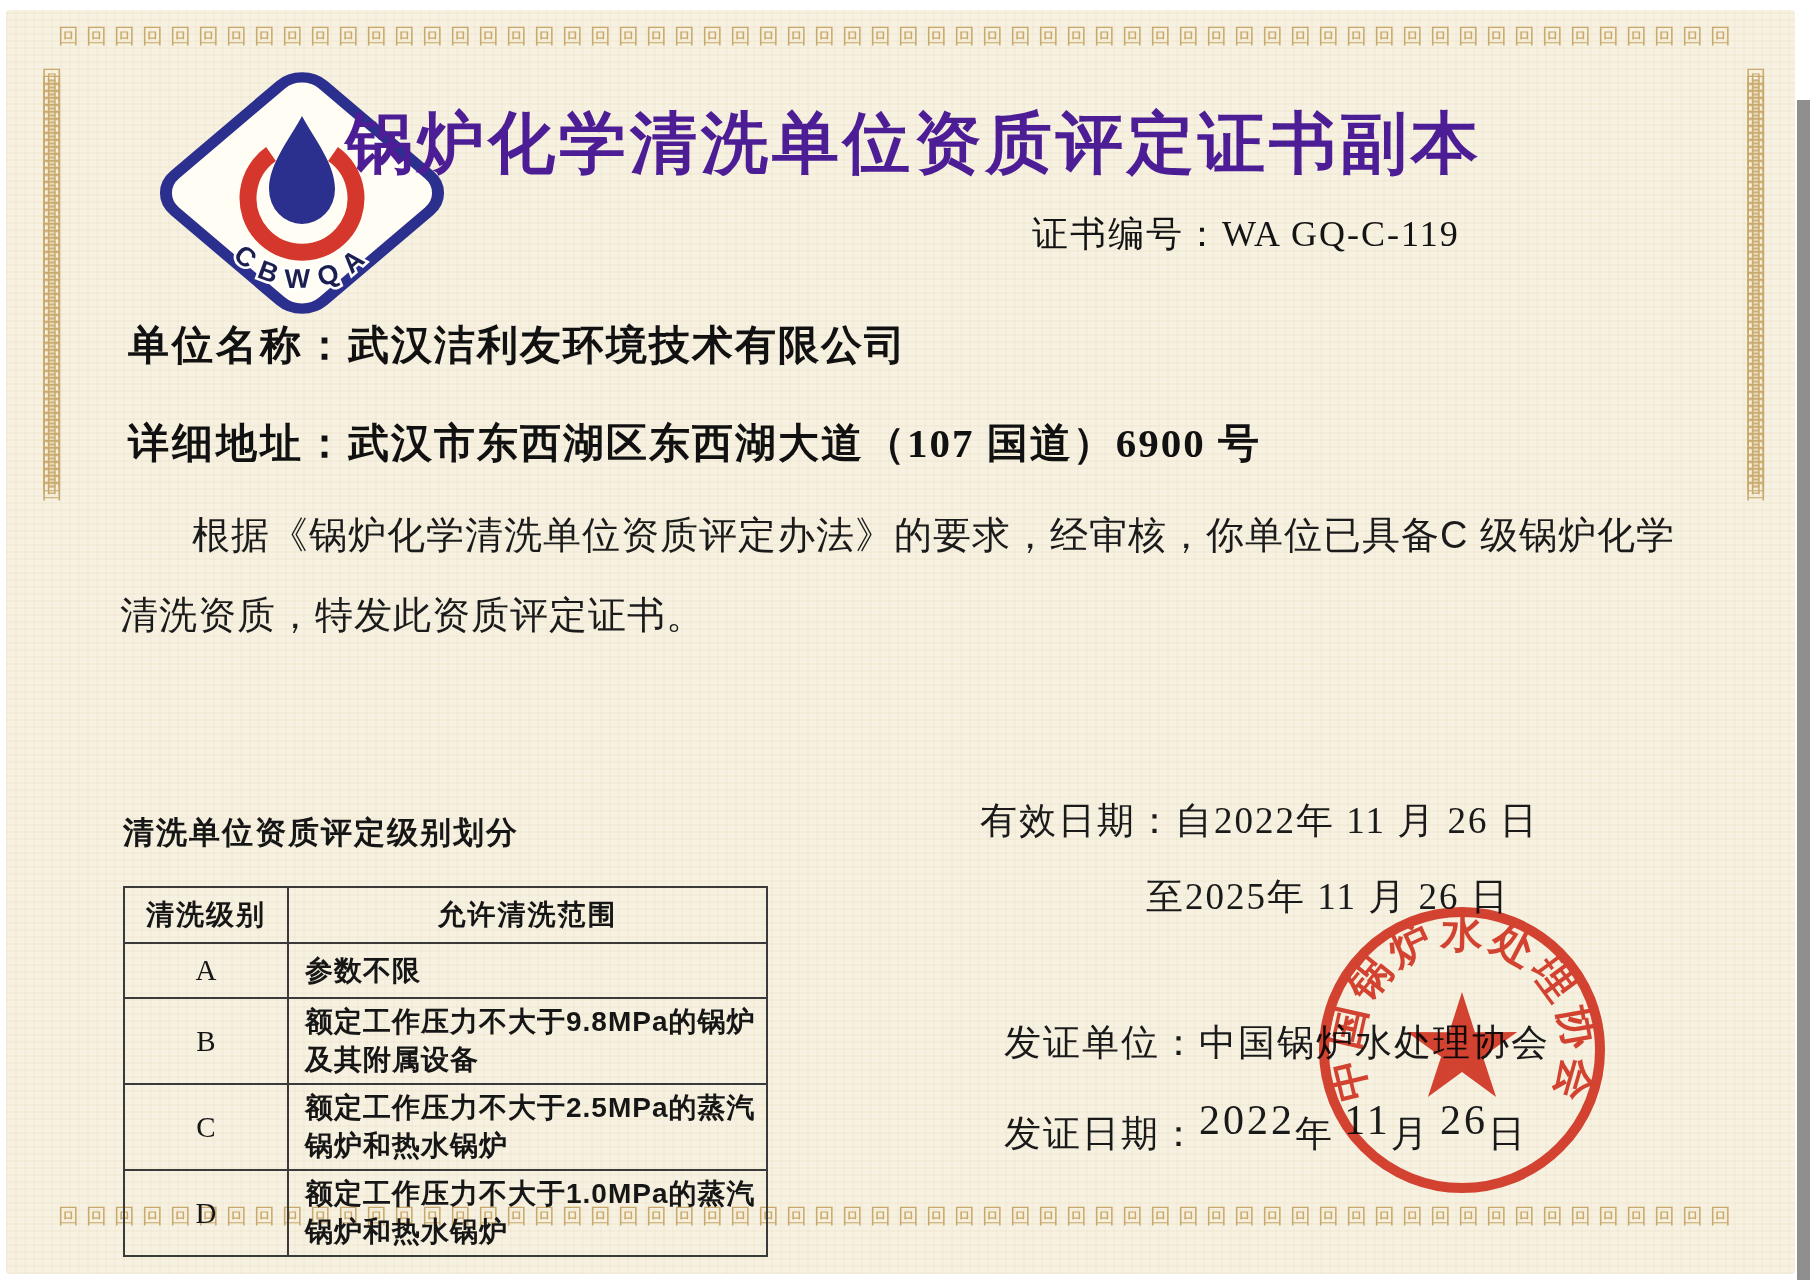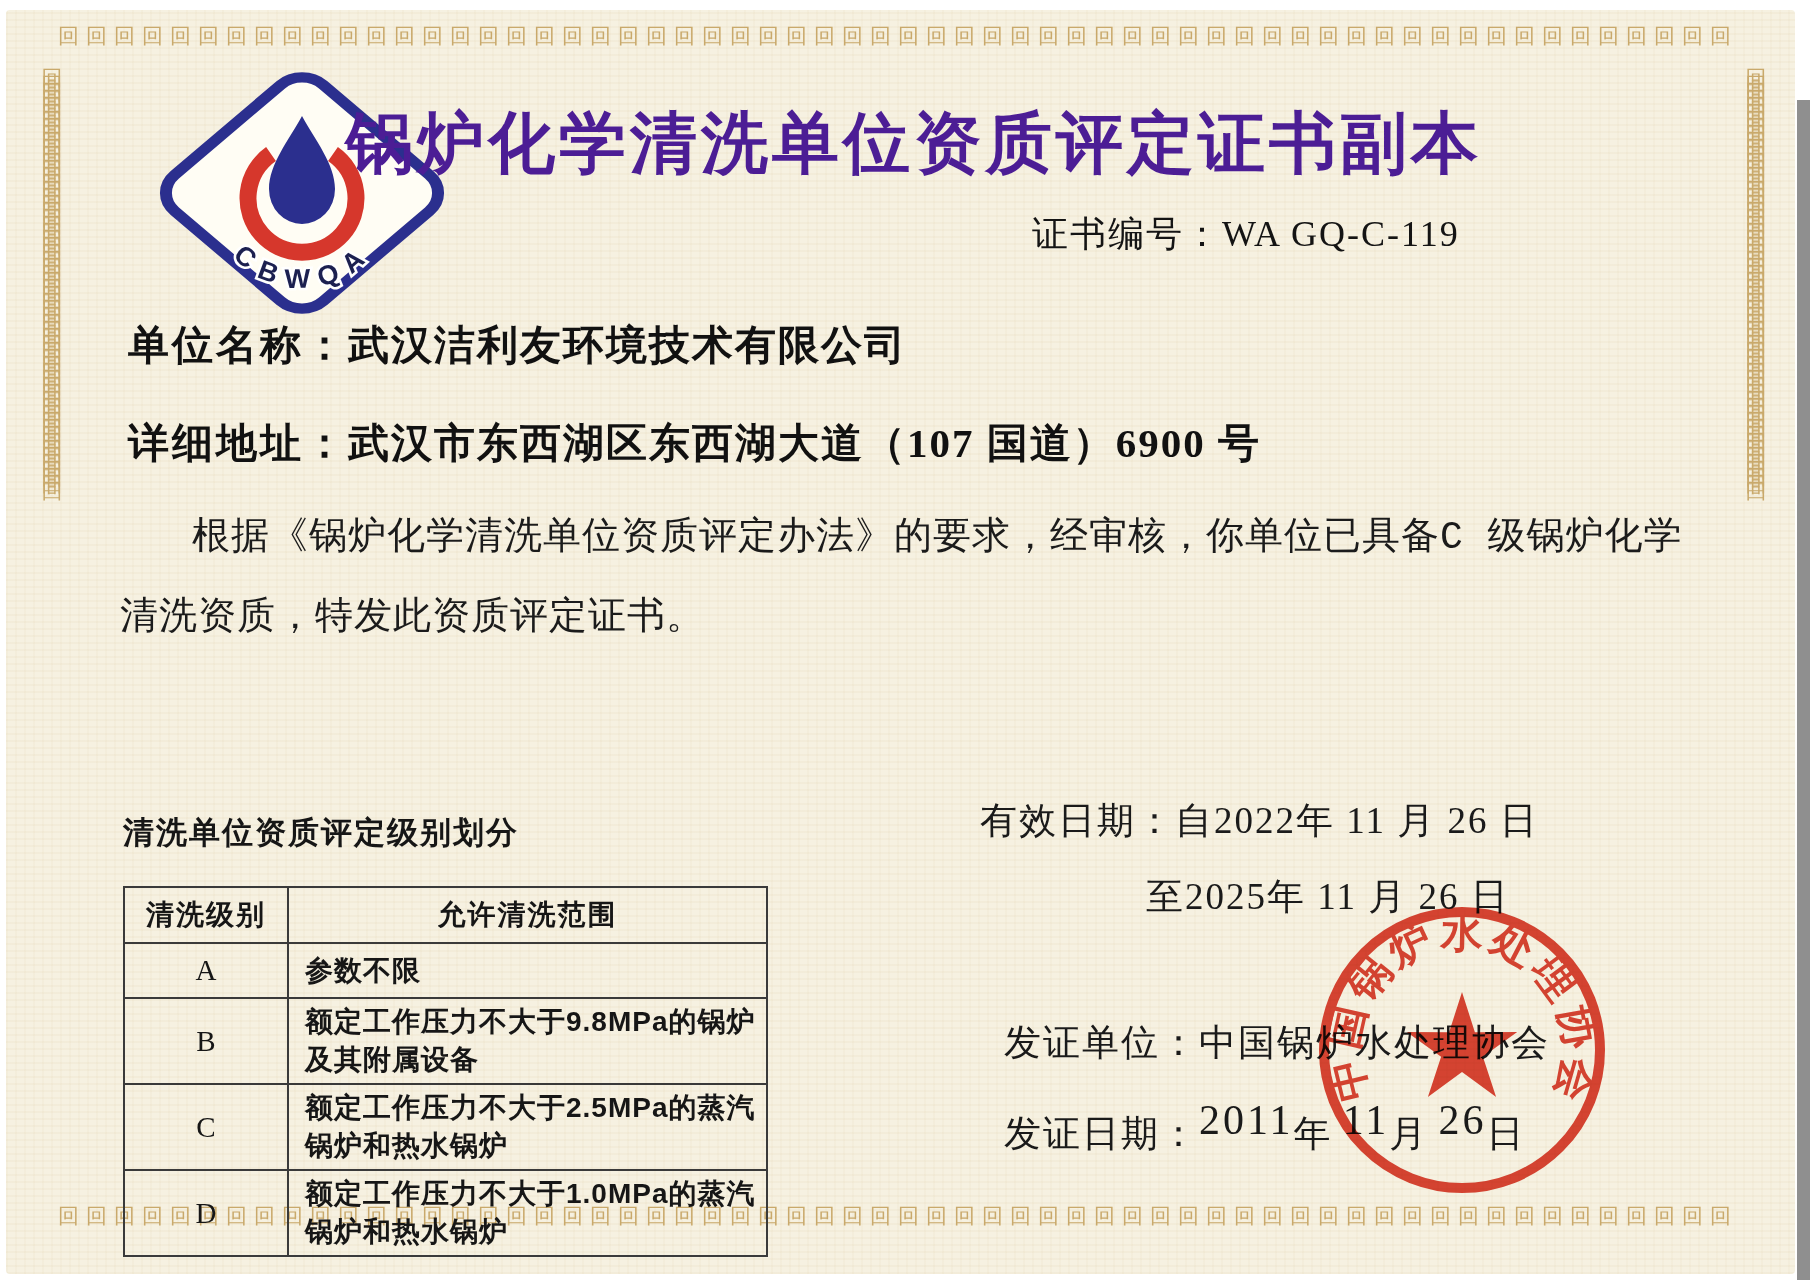--- a/index.html
+++ b/index.html
@@ -27,21 +27,21 @@
   .title{position:absolute;left:346px;top:98px;width:1190px;font-size:67px;font-weight:600;
          color:#4c1d95;letter-spacing:4px;white-space:nowrap;}
   .certno{position:absolute;left:1032px;top:210px;font-size:36px;color:#141414;letter-spacing:2px;white-space:nowrap;}
   
   .field{position:absolute;left:128px;white-space:nowrap;color:#111;}
   .field .flabel{font-size:41px;font-weight:700;letter-spacing:3px;}
   .field .fvalue{font-size:41px;font-weight:700;letter-spacing:2px;}
   .field.name{top:318px;}
   .field.addr{top:416px;}
   
-  .bodyline{position:absolute;color:#1b1b1b;font-family:Liberation Mono, monospace;
+  .bodyline{position:absolute;color:#1b1b1b;font-family:Liberation Sans, sans-serif;
             font-size:38px;font-weight:500;letter-spacing:1px;white-space:nowrap;text-align:center;}
   .bodyline.l1{left:192px;top:510px;}
   .bodyline.l2{left:120px;top:590px;}
   
   .tbl-title{position:absolute;left:123px;top:812px;width:645px;
              font-size:31px;font-weight:700;color:#161616;letter-spacing:2px;}
   table.grades{position:absolute;left:123px;top:886px;width:645px;border-collapse:collapse;
                color:#161616;}
   table.grades td,table.grades th{border:2px solid #3a3a3a;padding:4px 6px;}
   table.grades th{font-size:28px;font-weight:600;height:46px;letter-spacing:2px;}
@@ -125,21 +125,21 @@
   </tbody>
     </table>
 
   <div class="rline valid-from">有效日期：自2022年 11 月 26 日</div>
   <div class="rline valid-to">至2025年 11 月 26 日</div>
 
   <div class="rline issuer">
     <span>发证单位：</span><span>中国锅炉水处理协会</span>
   </div>
   <div class="rline issue-date">
-    <span>发证日期：</span><span class="num">2011</span><span class="unit">年</span>&nbsp;<span class="num">11</span><span class="unit">月</span>&nbsp;<span class="num">26</span><span class="unit">日</span>
+    <span>发证日期：</span><span class="num">2022</span><span class="unit">年</span>&nbsp;<span class="num">11</span><span class="unit">月</span>&nbsp;<span class="num">26</span><span class="unit">日</span>
   </div>
 
   <svg class="stamp" viewBox="0 0 300 300">
     <circle cx="150" cy="150" r="138" fill="none" stroke="#d93726" stroke-width="10"></circle>
     <path fill="#d93726" d="M150,92 L162.9,132.2 L205.2,132.1 L170.9,156.8 L184.1,196.9 L150,172
              L115.9,196.9 L129.1,156.8 L94.8,132.1 L137.1,132.2 Z"></path>
     <defs>
       <path id="sealArc" d="M60.8,201.5 A103,103 0 1 1 239.2,201.5" fill="none"></path>
     </defs>
     <text font-family="Liberation Serif, serif" font-size="42" font-weight="700" fill="#d93726" letter-spacing="5">

